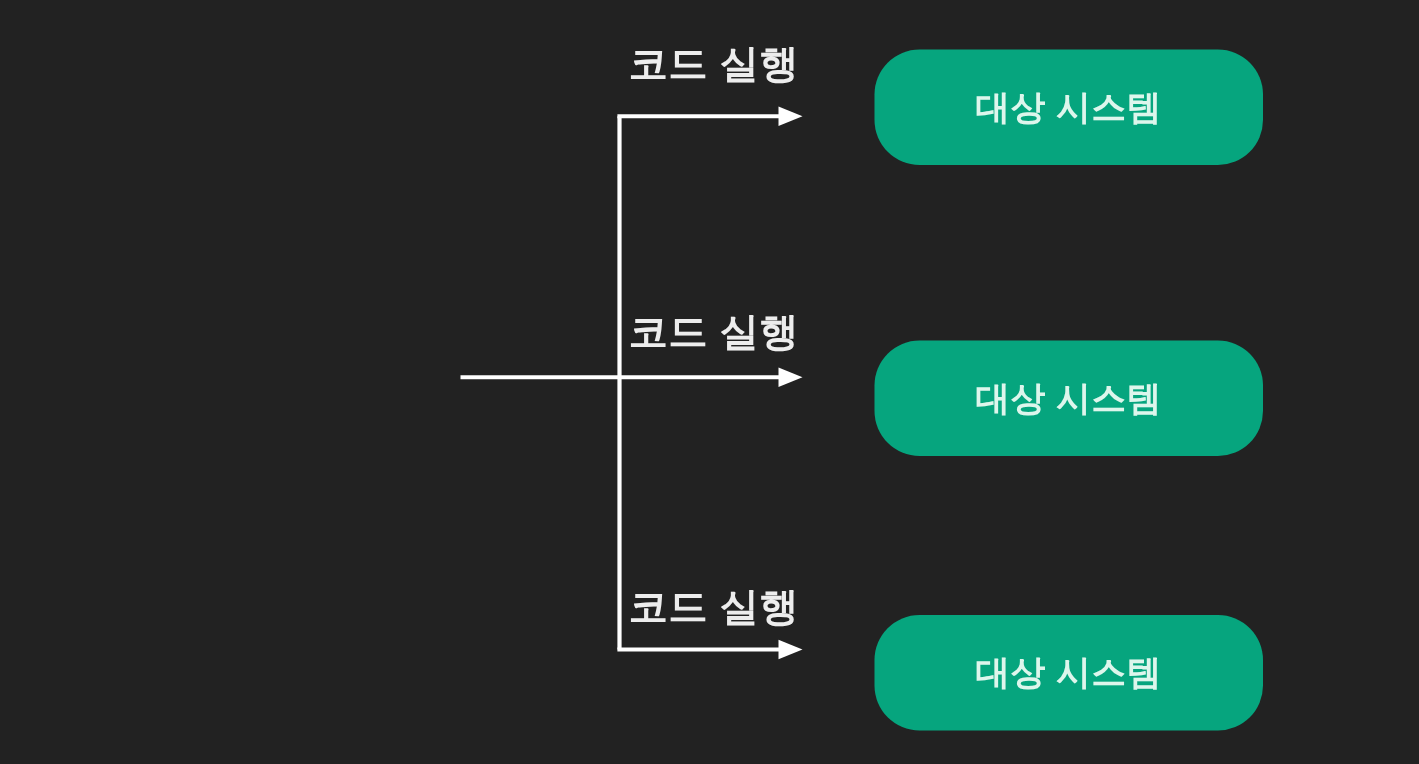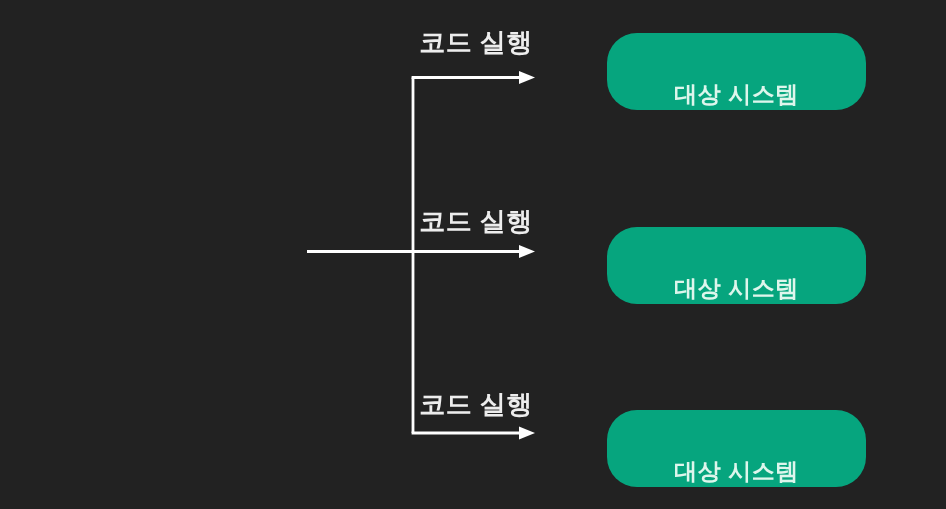--- a/index.html
+++ b/index.html
@@ -28,29 +28,28 @@
     top: 214px;
     width: 257px;
     height: 76px;
     border-radius: 38px;
     background: var(--source-fill, #ebb842);
     color: var(--source-text, #1d1d1d);
     font-size: 25px;
     font-weight: 600;
   }
   .node-target {
-    left: 607px;
+    left: 583px;
     width: 259px;
     height: 77px;
     border-radius: 30px;
     background: var(--target-fill, #06a57e);
     color: var(--target-text, #ddf6ec);
     font-size: 23px;
     font-weight: 700;
-    align-items: flex-end;
   }
   .node-target.t0 { top: 33px; }
   .node-target.t1 { top: 227px; }
   .node-target.t2 { top: 410px; }
   .edge-label {
     position: absolute;
     left: 409px;
     width: 134px;
     text-align: center;
     color: var(--edge-label-color, #ededed);

